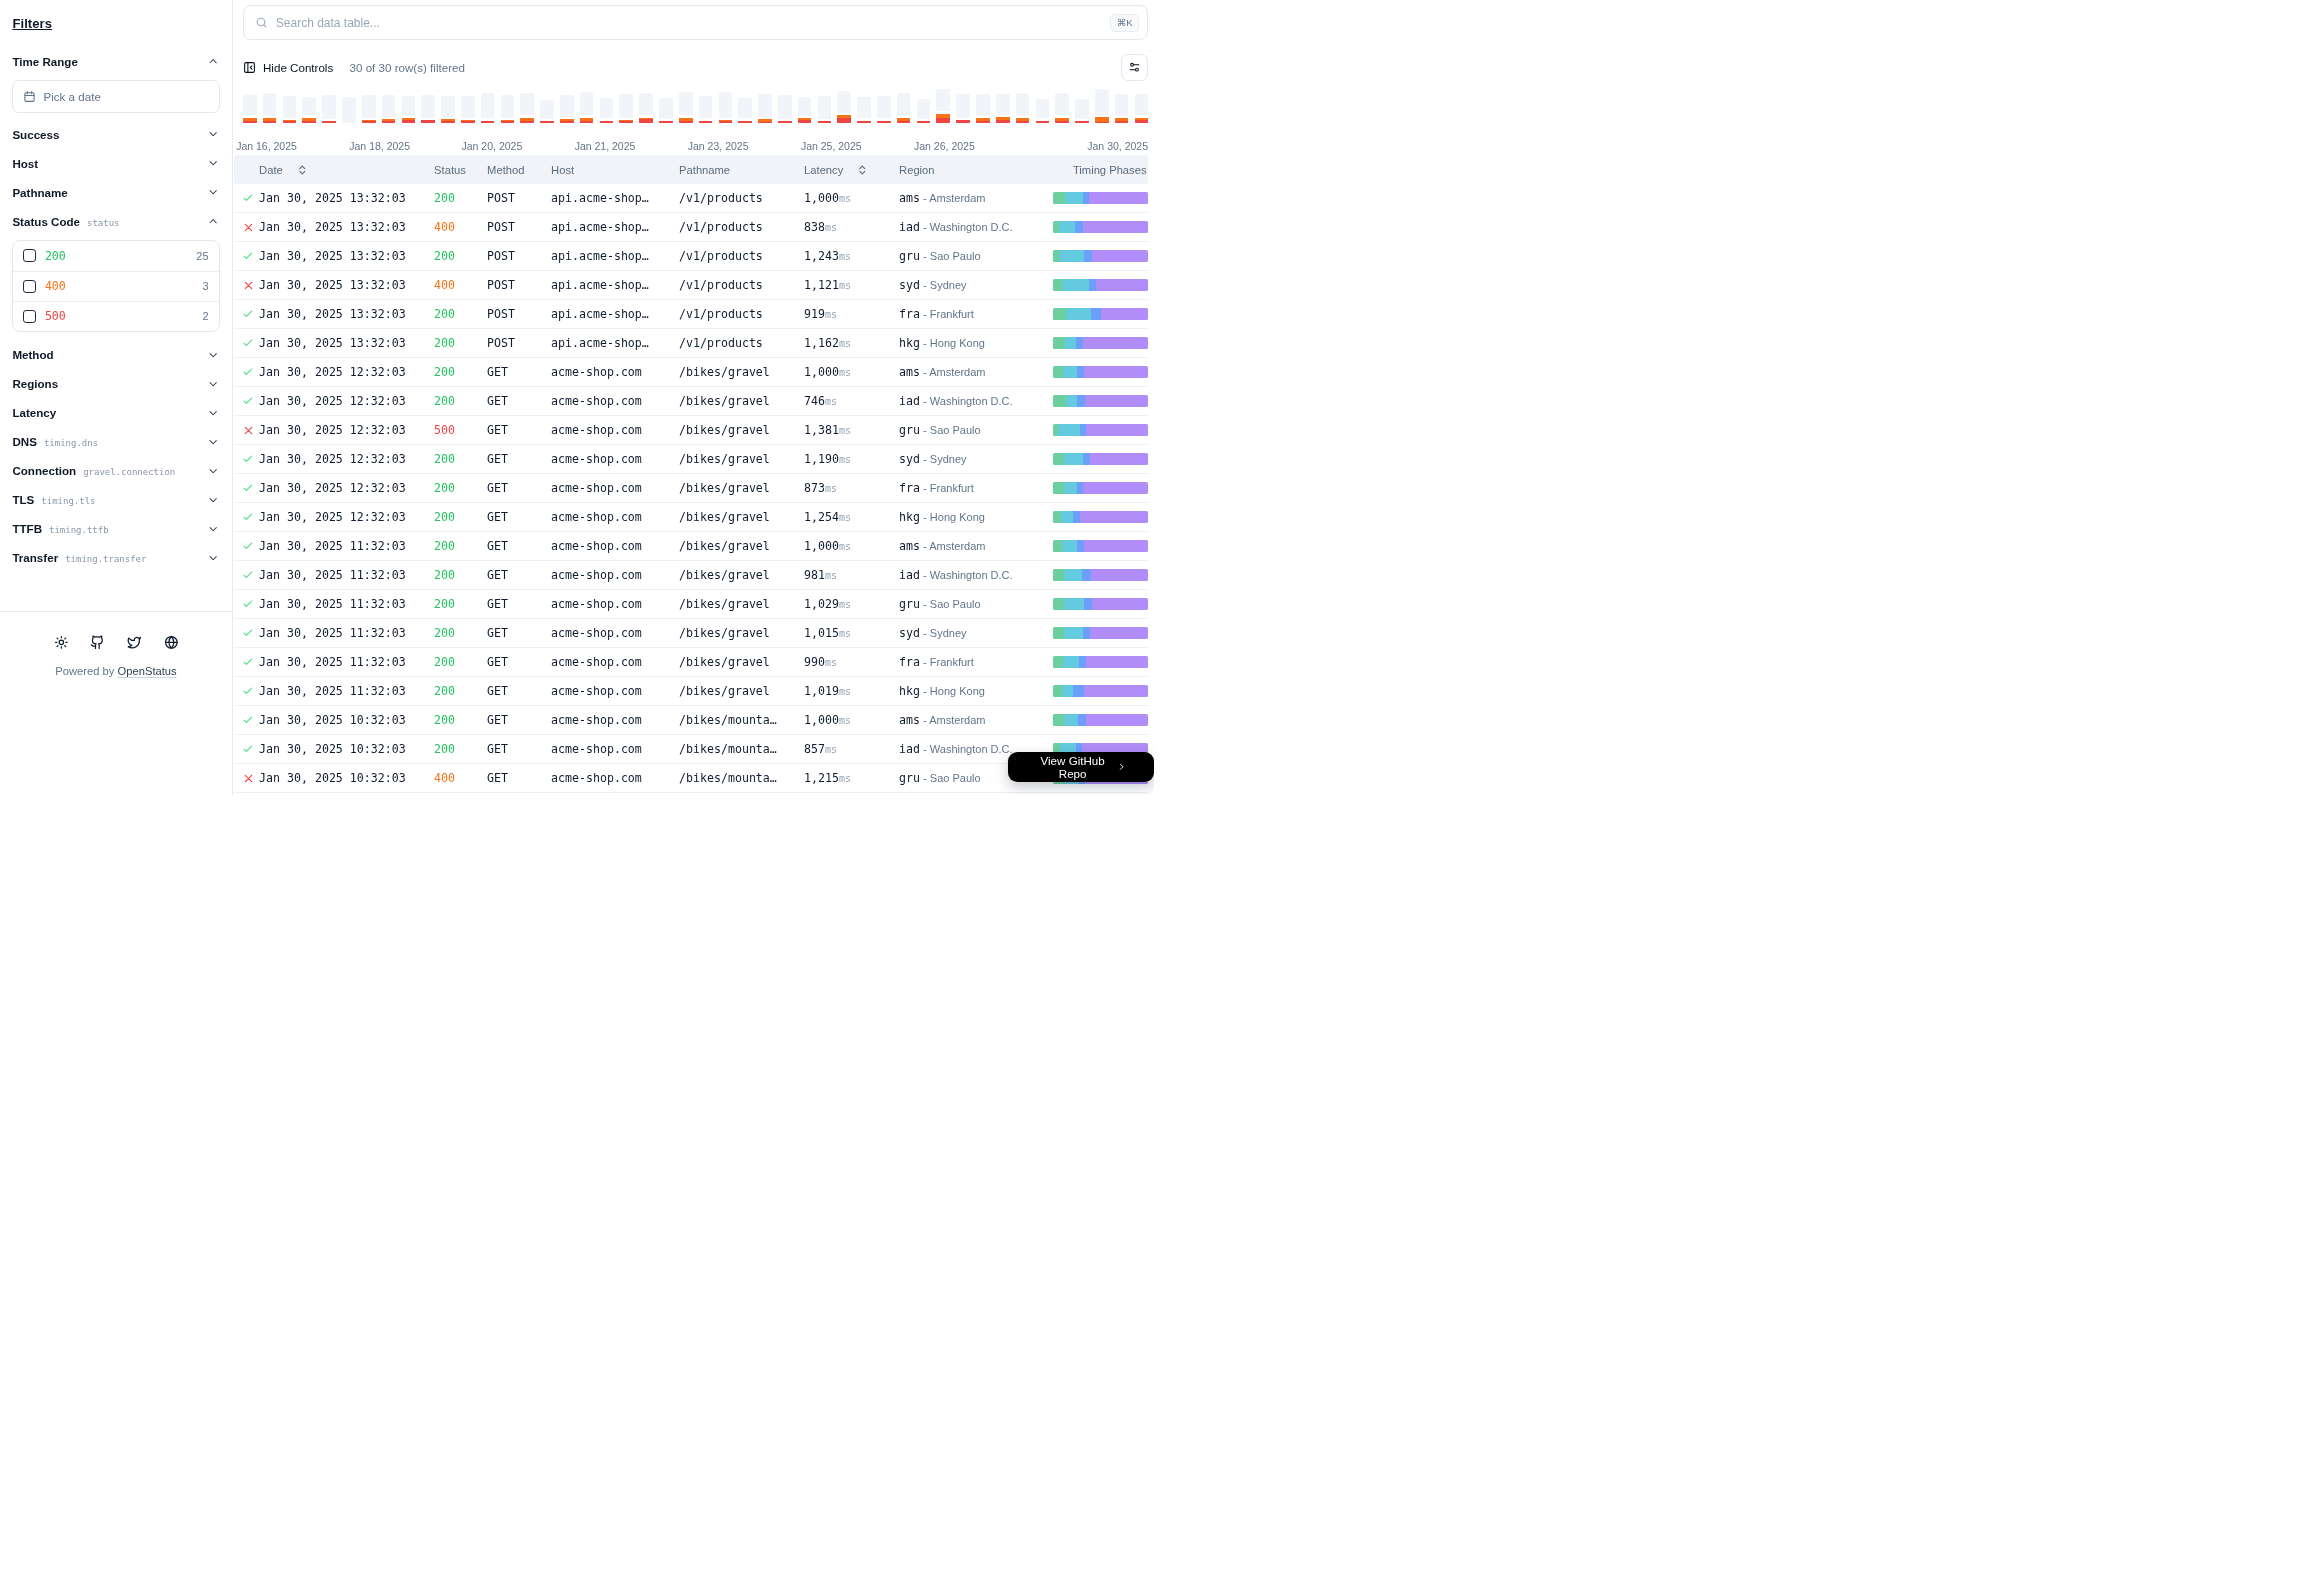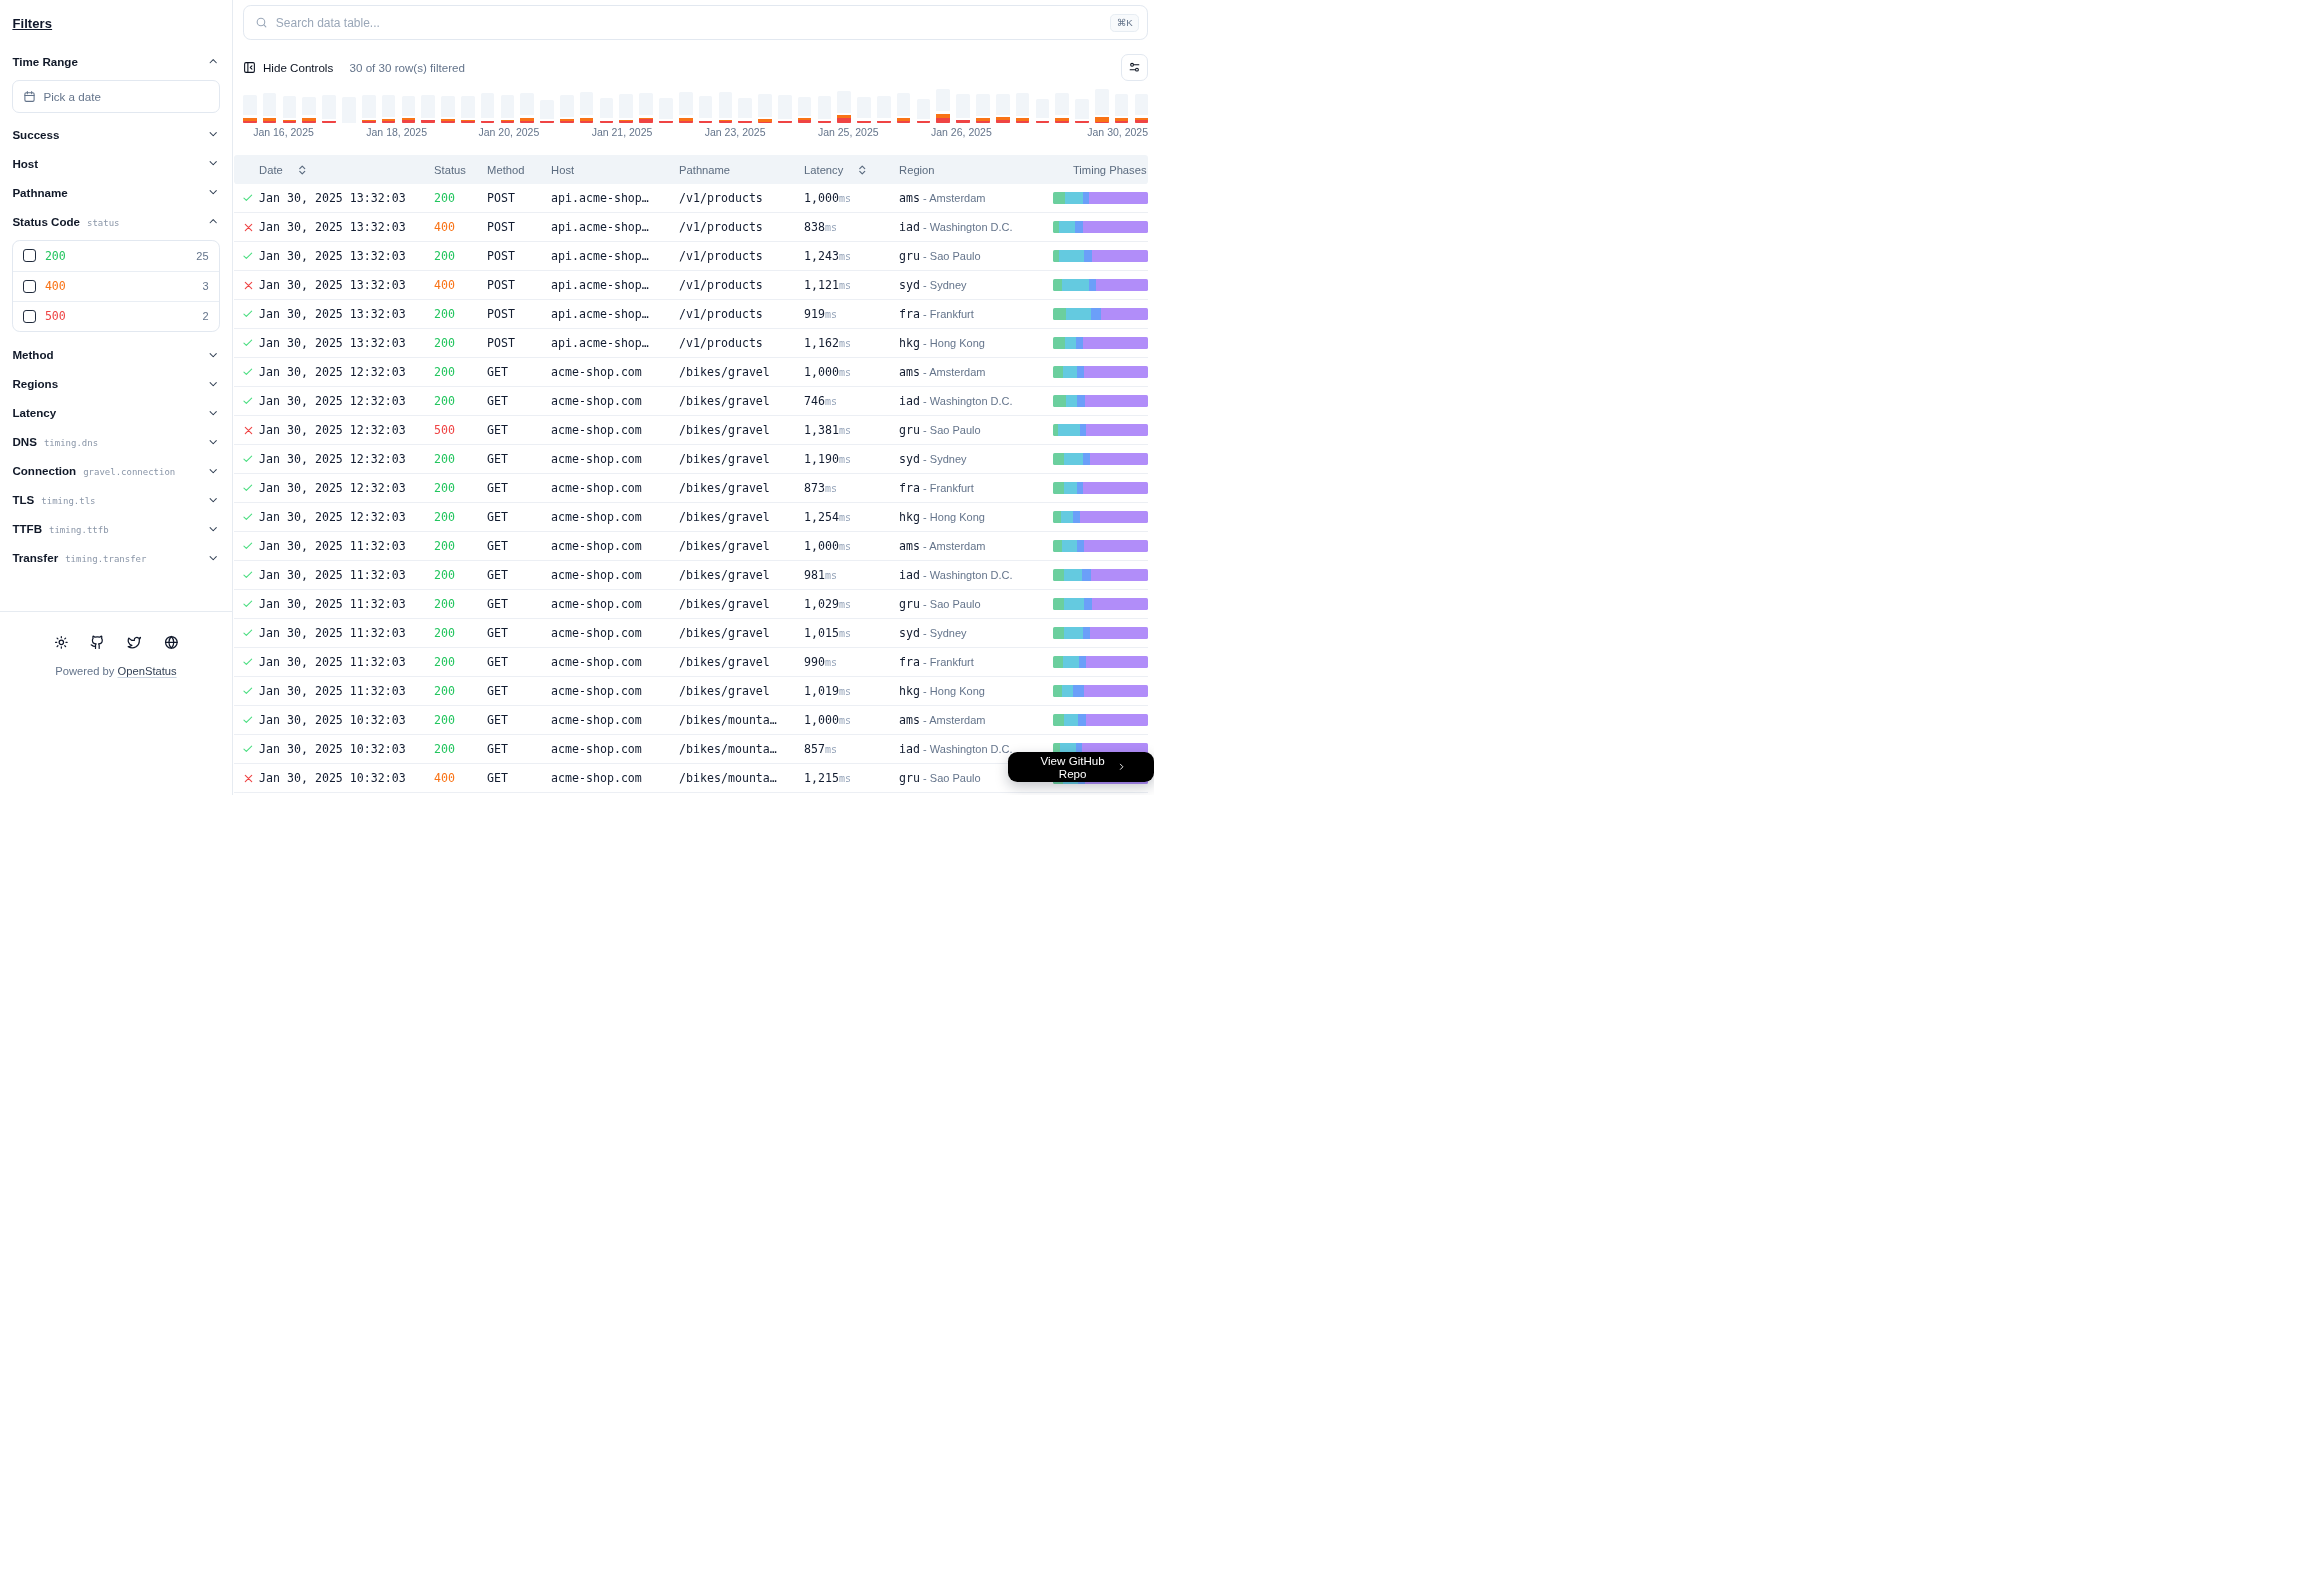--- a/index.html
+++ b/index.html
@@ -40,21 +40,21 @@
   .filter-summary { margin-left:16.3px; font-size:11.6px; color:#64748b; }
   .settings-btn { position:absolute; left:1121px; top:54px; width:27px; height:27px; border:0.8px solid #e2e8f0; border-radius:7px; display:flex; align-items:center; justify-content:center; background:#fff; cursor:pointer; }
 
   
   .chart { position:absolute; left:243px; top:87px; width:905px; height:36px; display:flex; align-items:flex-end; gap:6.2px; }
   .hbar { flex:1; display:flex; flex-direction:column; justify-content:flex-end; cursor:pointer; }
   .hbar .g { background:#f1f5f9; border-radius:1.6px 1.6px 0 0; margin-bottom:2.3px; }
   .hbar .o { background:#f97316; }
   .hbar .r { background:#ef4444; border-radius:0 0 0.8px 0.8px; }
   .ticks { position:absolute; left:243px; top:126px; width:905px; height:14px; font-size:10.5px; color:#64748b; }
-  .tick { position:absolute; top:0; white-space:nowrap; transform:translateX(-50%);margin-left:17px; }
+  .tick { position:absolute; top:14px; white-space:nowrap; transform:translateX(-50%); }
   .tick.right { transform:none; right:0; left:auto !important; }
 
   
   .table { position:absolute; left:234px; top:155px; width:914px; }
   .trow, .thead { display:grid; grid-template-columns:22px 175px 53px 64px 128px 125px 95px 154px 95px; align-items:center; padding-left:3.1px; }
   .thead { height:29px; background:#f0f4f8; border-radius:3.1px; color:#5b6b7f; font-size:11.2px; font-weight:500; }
   .th { display:flex; align-items:center; gap:15px; }
   .th.sortable { cursor:pointer; }
   .th.right { justify-content:flex-end; padding-right:1.6px; }
   .trow { height:29px; border-bottom:0.8px solid #eceff4; font-family:"DejaVu Sans Mono", monospace; font-size:11.6px; color:#121c30; cursor:pointer; }

